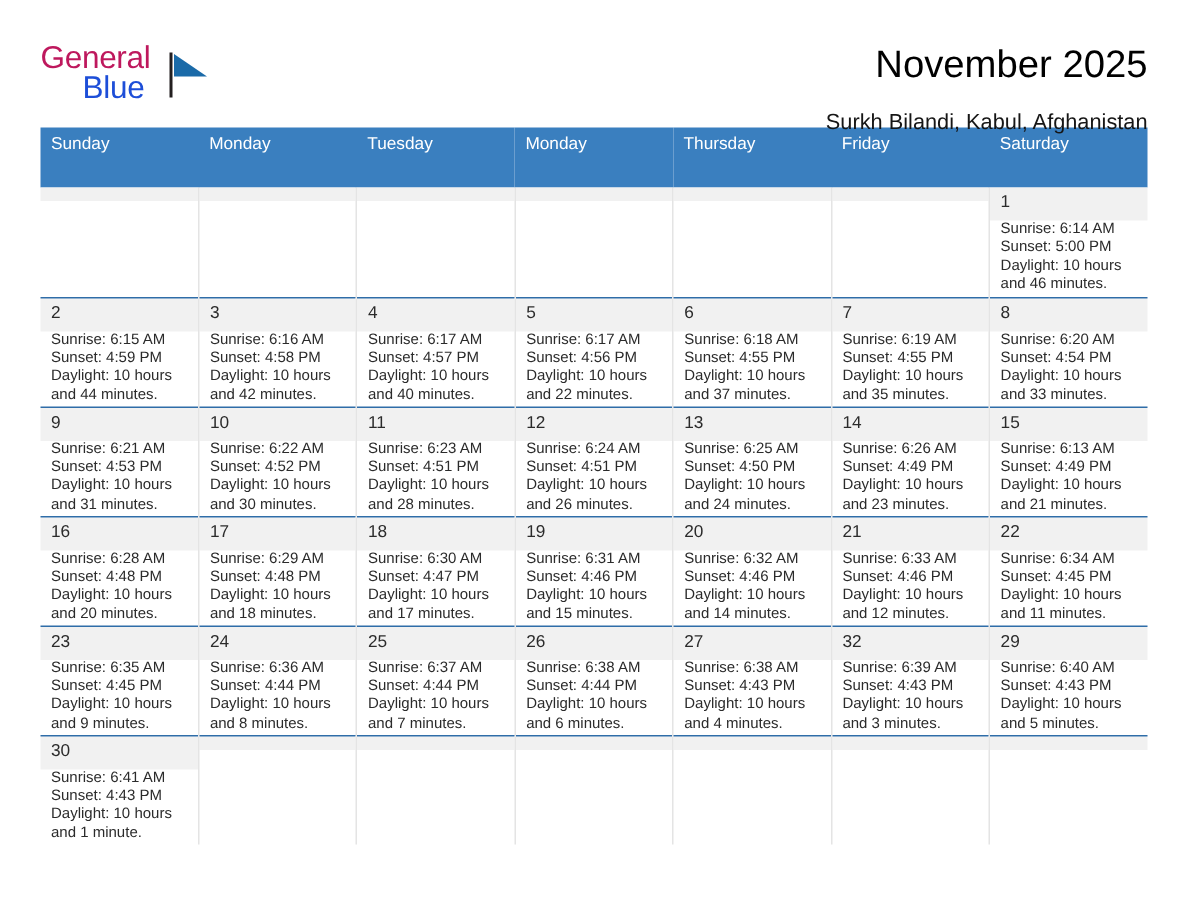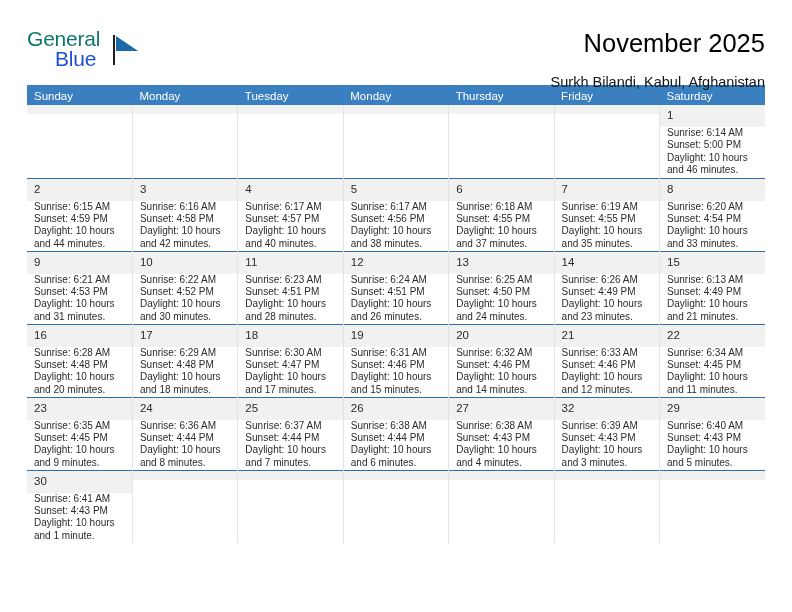--- a/index.html
+++ b/index.html
@@ -38,21 +38,21 @@
     width: 112px;
     height: 46px;
     flex: 0 0 auto;
   }
   .brand-general {
     position: absolute;
     left: 0;
     top: 0;
     font-size: 21px;
     letter-spacing: -0.2px;
-    color: #0f766e;
+    color: #be185d;
     font-family: "Liberation Sans", sans-serif;
   }
   .brand-blue {
     position: absolute;
     left: 28px;
     top: 20px;
     font-size: 21px;
     letter-spacing: -0.2px;
     color: #1d4ed8;
     font-family: "Liberation Sans", sans-serif;
@@ -92,21 +92,21 @@
     table-layout: fixed;
     margin-top: 11px;
   }
 
   .calendar th {
     background: #3a7fbf;
     color: #ffffff;
     font-size: 11.5px;
     font-weight: normal;
     text-align: left;
-    padding: 5px 0 2px 7px;
+    padding: 5px 0 22px 7px;
     height: 11px;
     line-height: 13px;
     border: none;
     margin-top: 48px;
   }
 
   .calendar td {
     vertical-align: top;
     padding: 0;
     border-left: 1px solid #e4e4e4;
@@ -235,21 +235,21 @@
               <div>Daylight: 10 hours</div>
               <div>and 40 minutes.</div>
             </div>
           </td>
           <td>
             <div class="daynum">5</div>
             <div class="details">
               <div>Sunrise: 6:17 AM</div>
               <div>Sunset: 4:56 PM</div>
               <div>Daylight: 10 hours</div>
-              <div>and 38 minutes.</div>
+              <div>and 22 minutes.</div>
             </div>
           </td>
           <td>
             <div class="daynum">6</div>
             <div class="details">
               <div>Sunrise: 6:18 AM</div>
               <div>Sunset: 4:55 PM</div>
               <div>Daylight: 10 hours</div>
               <div>and 37 minutes.</div>
             </div>

